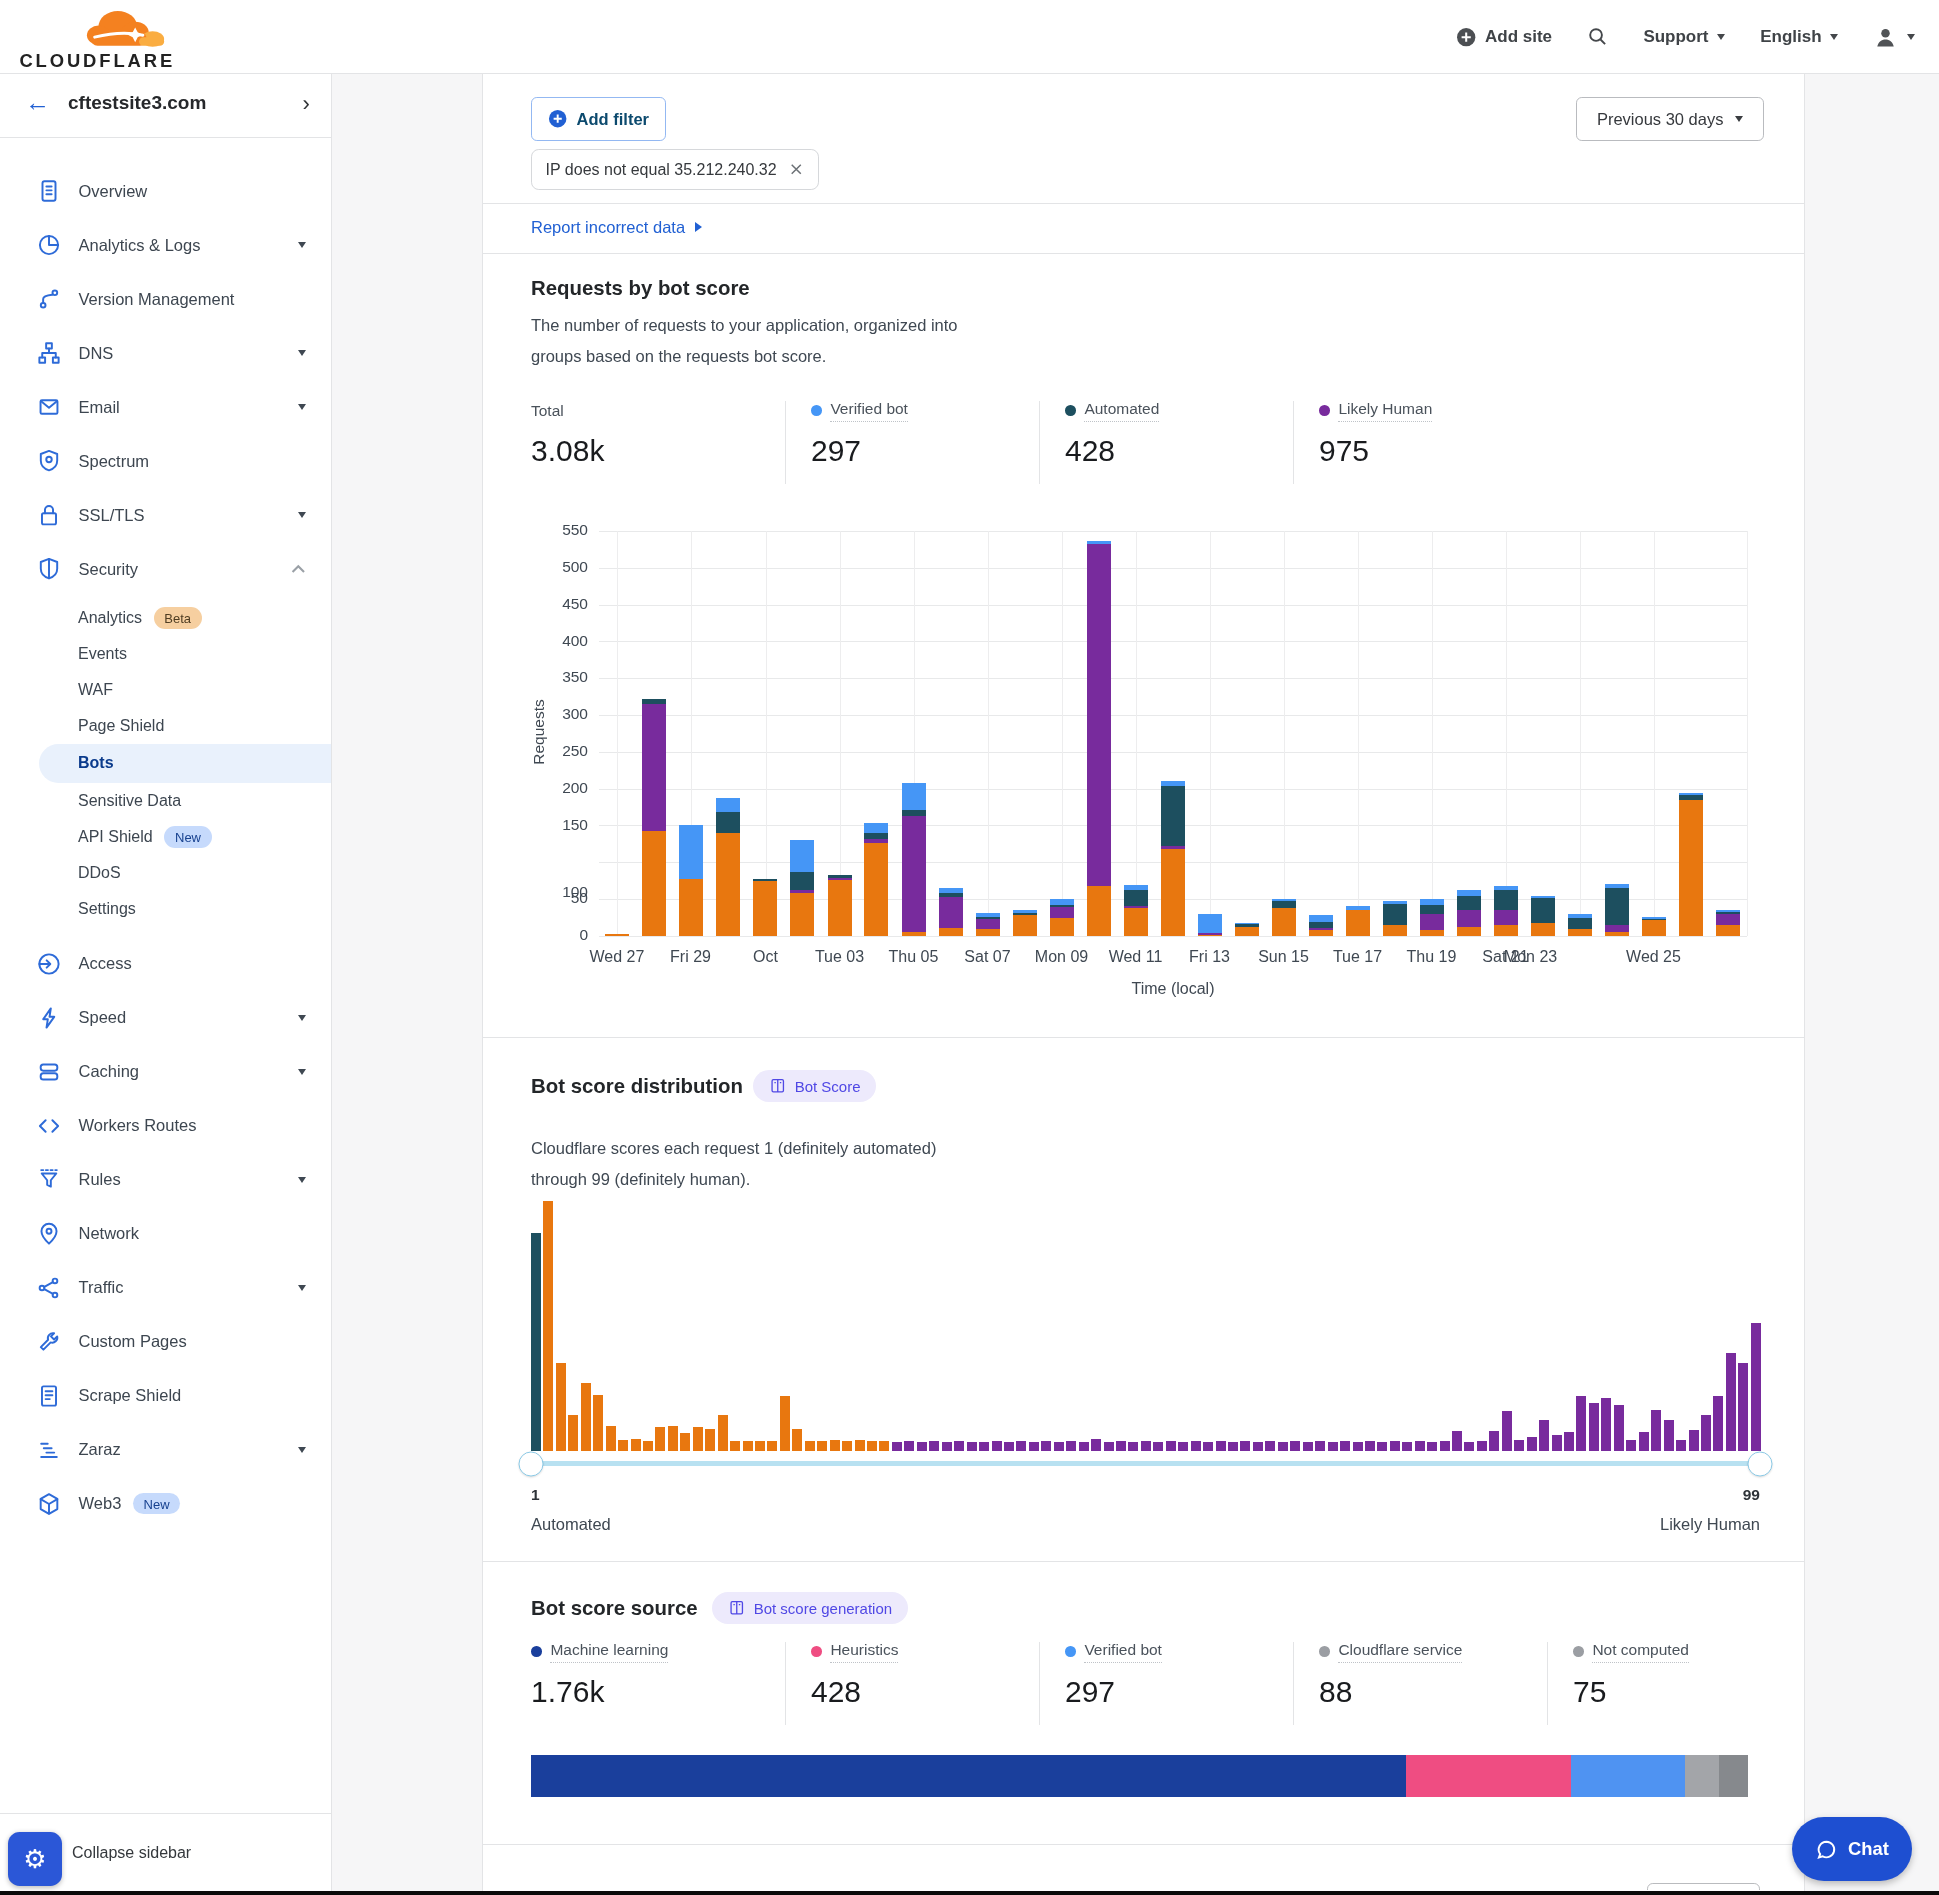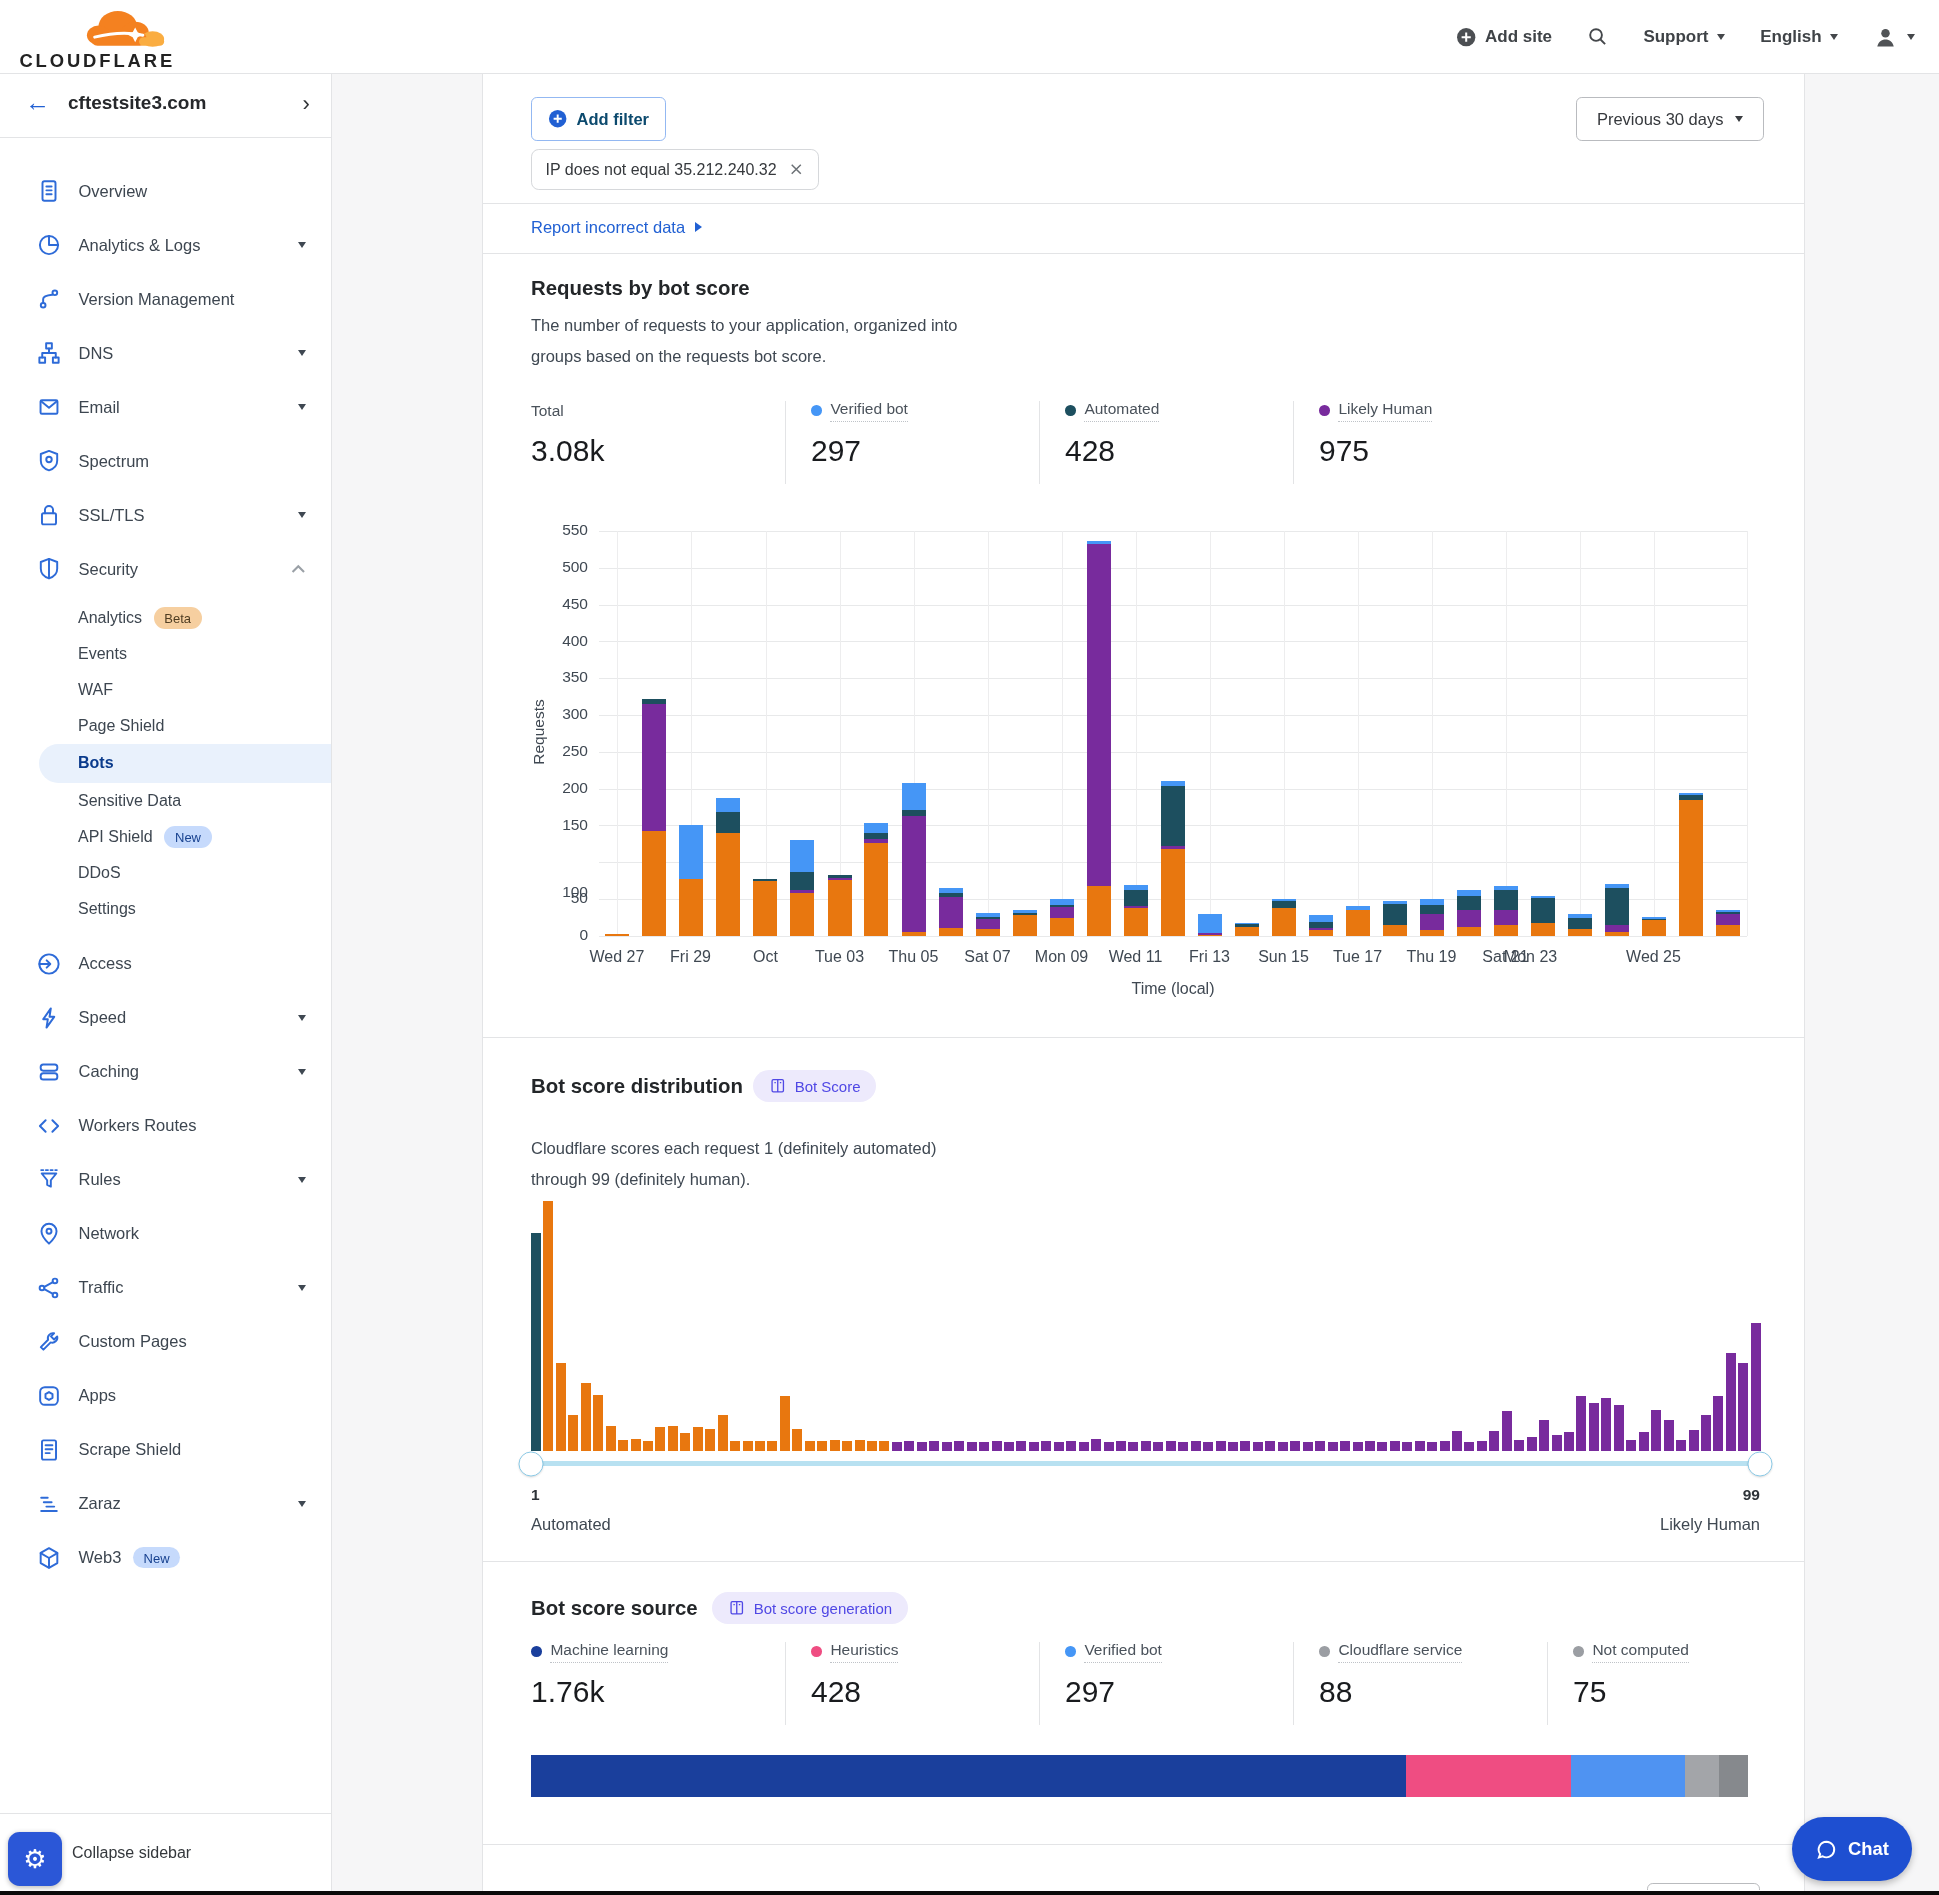--- a/index.html
+++ b/index.html
@@ -350,29 +350,20 @@
           <span class="nav-label">Traffic</span>
           <span class="nav-caret caret-down"></span>
         </div>
         <div class="nav-item">
           <span class="nav-icon">
             <svg width="26" height="26" viewBox="0 0 20 20" fill="none" stroke="#2e6bd8" stroke-width="1.5" stroke-linecap="round" stroke-linejoin="round">
               <path d="M16.3 5.7a3.9 3.9 0 01-5 4.6l-5.6 5.6-2-2 5.6-5.6a3.9 3.9 0 014.6-5l-2.4 2.4 2.4 2.4z"></path>
             </svg>
           </span>
           <span class="nav-label">Custom Pages</span>
-        </div>
-        <div class="nav-item">
-          <span class="nav-icon">
-            <svg width="26" height="26" viewBox="0 0 20 20" fill="none" stroke="#2e6bd8" stroke-width="1.5" stroke-linecap="round" stroke-linejoin="round">
-              <rect x="3.2" y="3.2" width="13.6" height="13.6" rx="3.6"></rect>
-              <path d="M10 7l2.7 1.6v2.8L10 13l-2.7-1.6V8.6z"></path>
-            </svg>
-          </span>
-          <span class="nav-label">Apps</span>
         </div>
         <div class="nav-item">
           <span class="nav-icon">
             <svg width="26" height="26" viewBox="0 0 20 20" fill="none" stroke="#2e6bd8" stroke-width="1.5" stroke-linecap="round" stroke-linejoin="round">
               <rect x="4.6" y="2.6" width="10.8" height="14.8" rx="1.2"></rect>
               <path d="M7.4 6.4h5.2M7.4 9.4h5.2M7.4 12.4h3.2"></path>
             </svg>
           </span>
           <span class="nav-label">Scrape Shield</span>
         </div>

